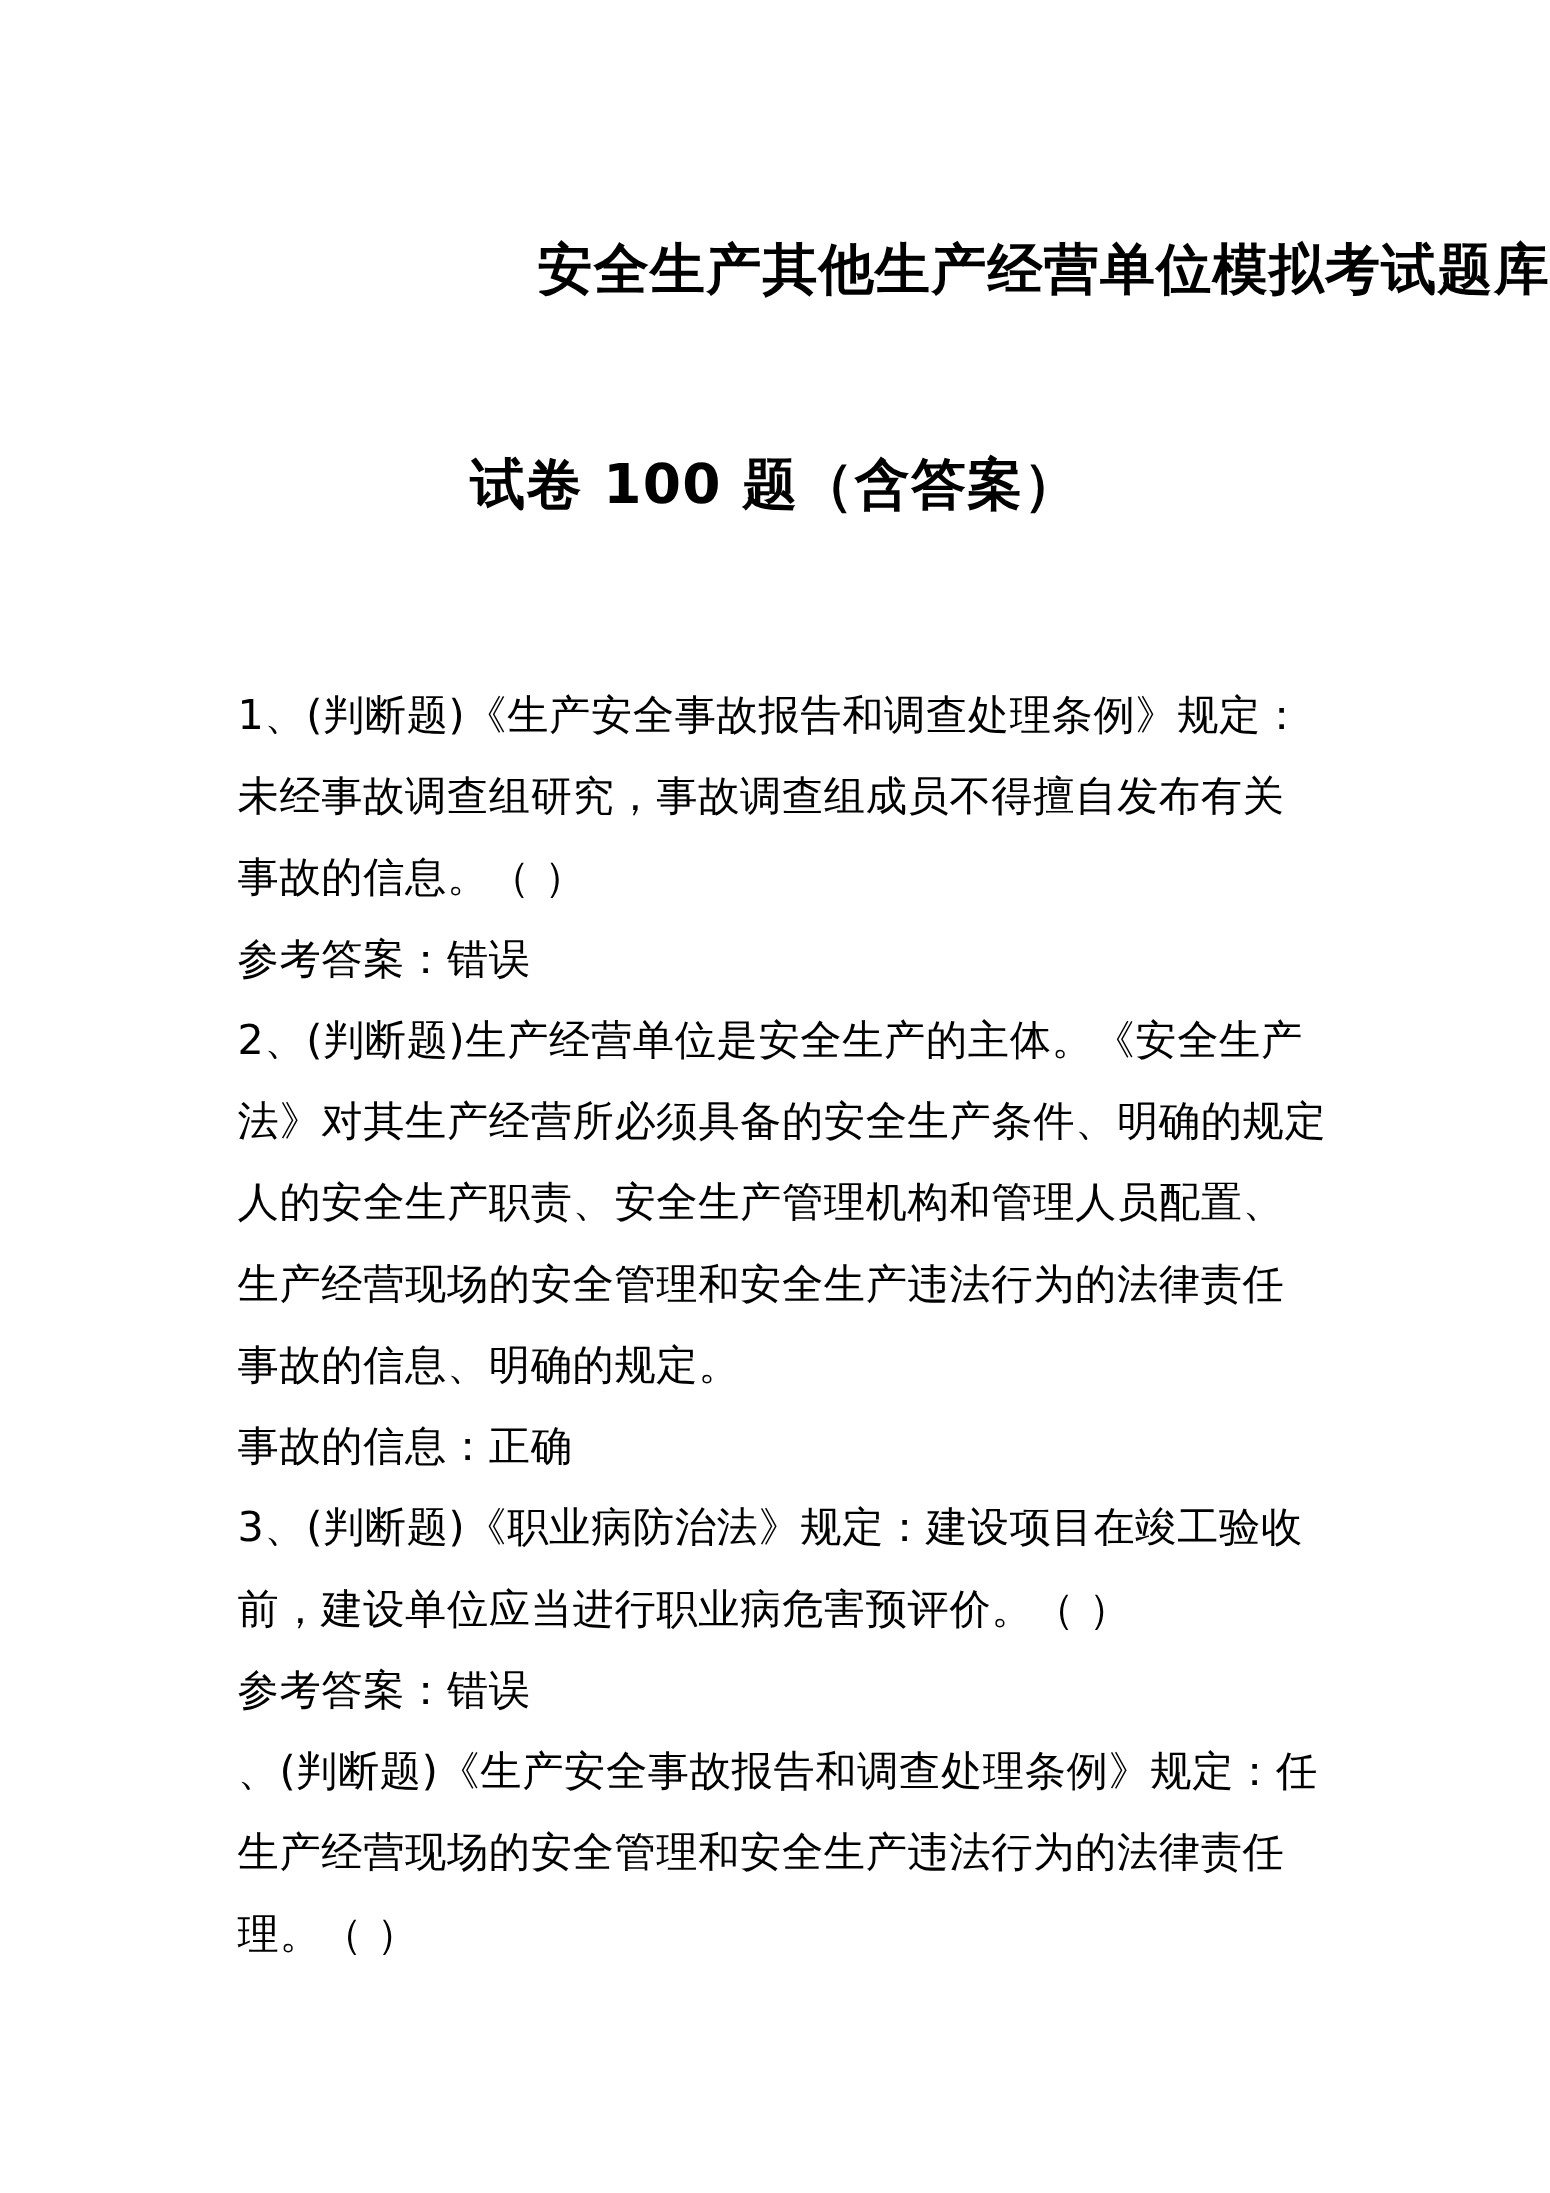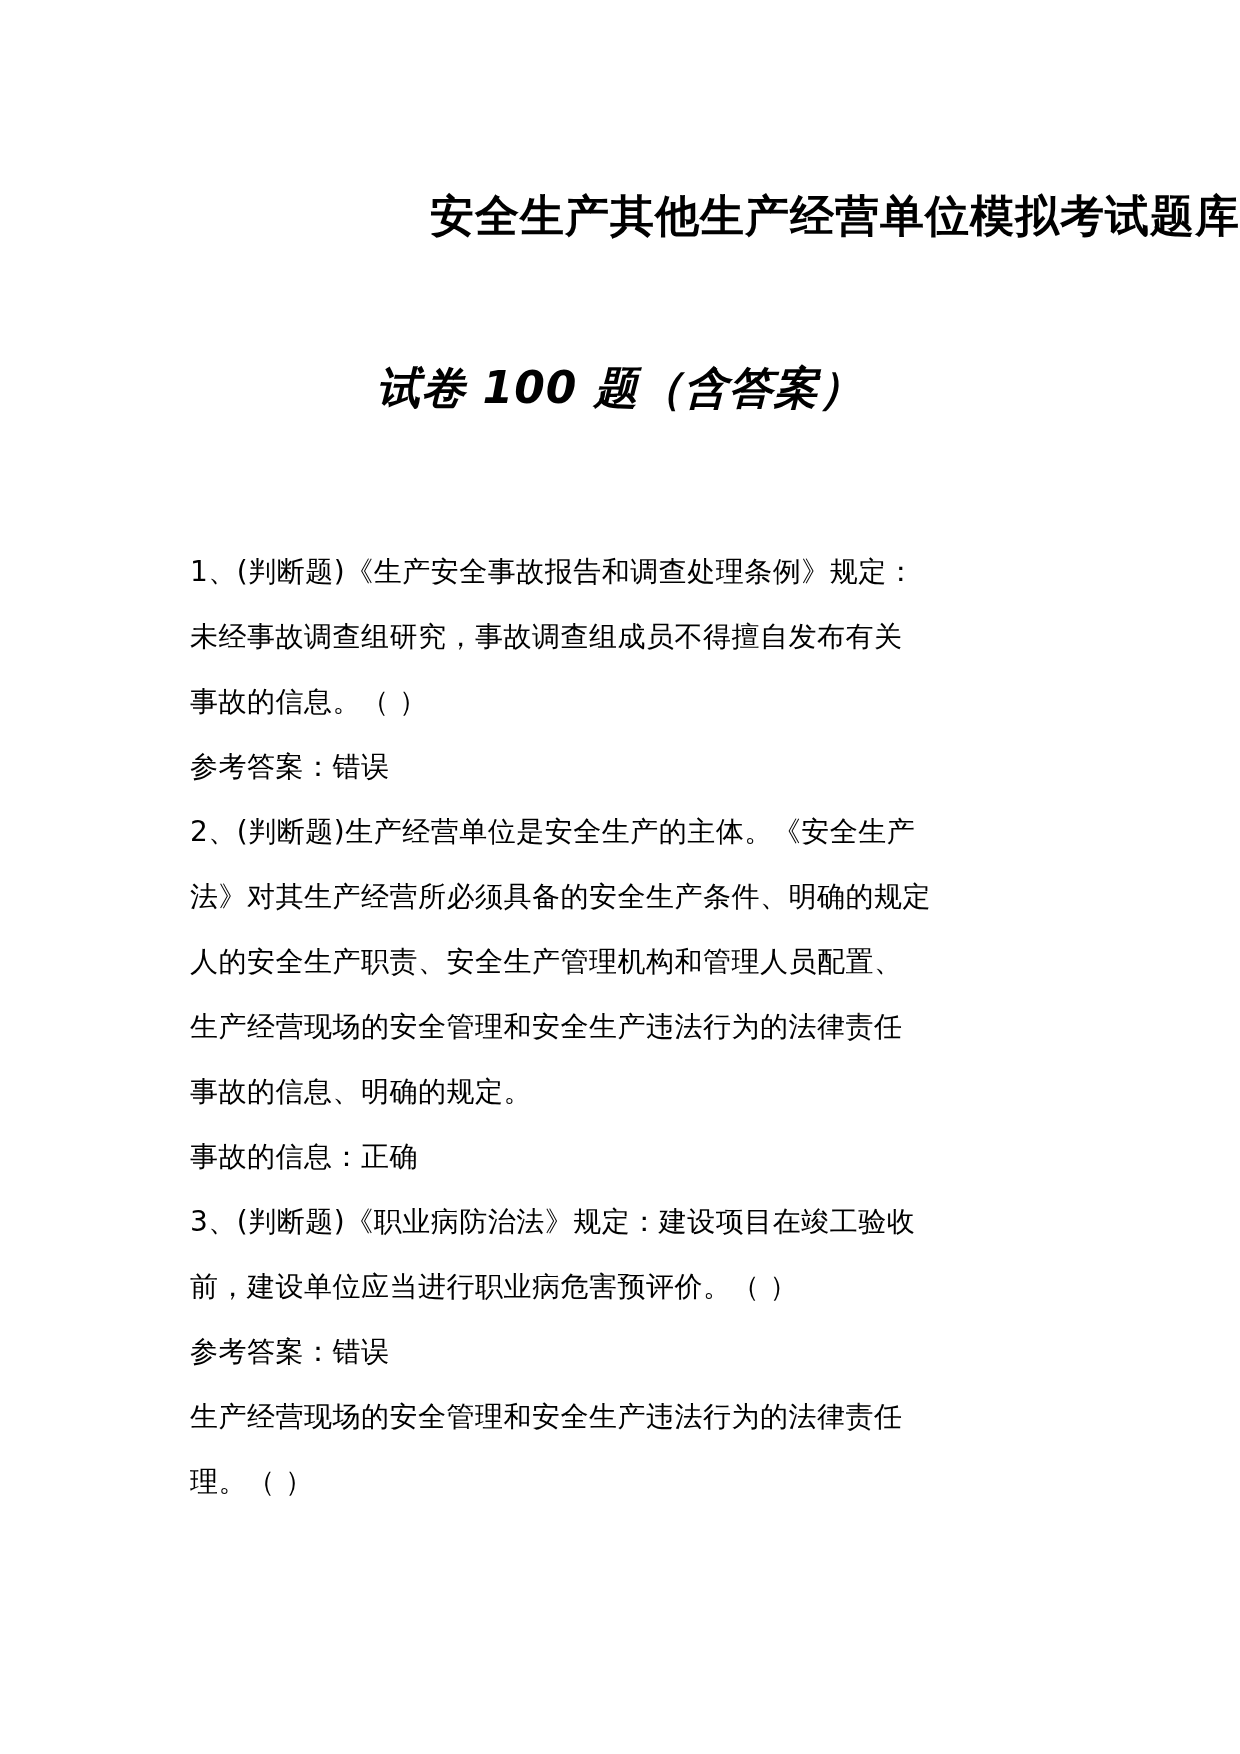--- a/index.html
+++ b/index.html
@@ -27,33 +27,33 @@
       left: 0;
       width: 1240px;
       text-align: center;
       font-weight: bold;
       font-size: 44px;
       line-height: 60px;
       letter-spacing: 1px;
       white-space: nowrap;
     }
     .title-line.t1 { top: 186px; text-align: right; }
-    .title-line.t2 { top: 358px; font-style: italic; }
+    .title-line.t2 { top: 358px; }
 
     .body {
       position: absolute;
       left: 190px;
       top: 539px;
       width: 870px;
     }
     .line {
       display: block;
       height: 65px;
       line-height: 65px;
-      font-size: 28px;
+      font-size: 33px;
       white-space: nowrap;
       letter-spacing: 0.5px;
     }
   </style>
 </head>
 <body>
 
 <div class="page">
 
   <div class="title-line t1">安全生产其他生产经营单位模拟考试题库</div>
@@ -77,18 +77,19 @@
       <span class="line">事故的信息：正确</span>
     </div>
 
     <div>
       <span class="line">3、(判断题)《职业病防治法》规定：建设项目在竣工验收</span>
       <span class="line">前，建设单位应当进行职业病危害预评价。（ ）</span>
       <span class="line">参考答案：错误</span>
     </div>
 
     <div>
+      <span class="line">、(判断题)《生产安全事故报告和调查处理条例》规定：任</span>
       <span class="line">生产经营现场的安全管理和安全生产违法行为的法律责任</span>
       <span class="line">理。（ ）</span>
     </div>
 
   </div>
 </div>
 
 </body></html>

